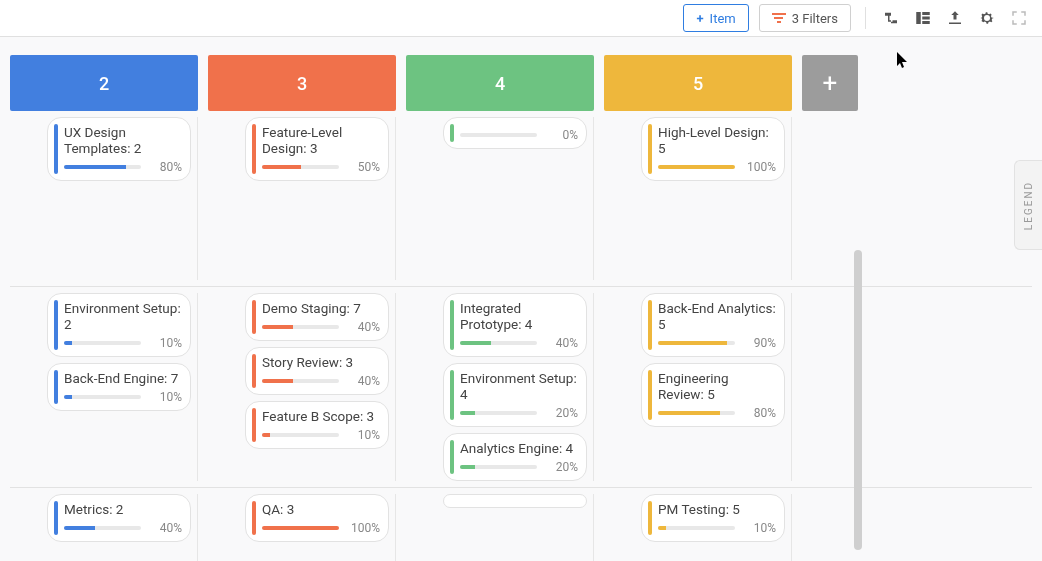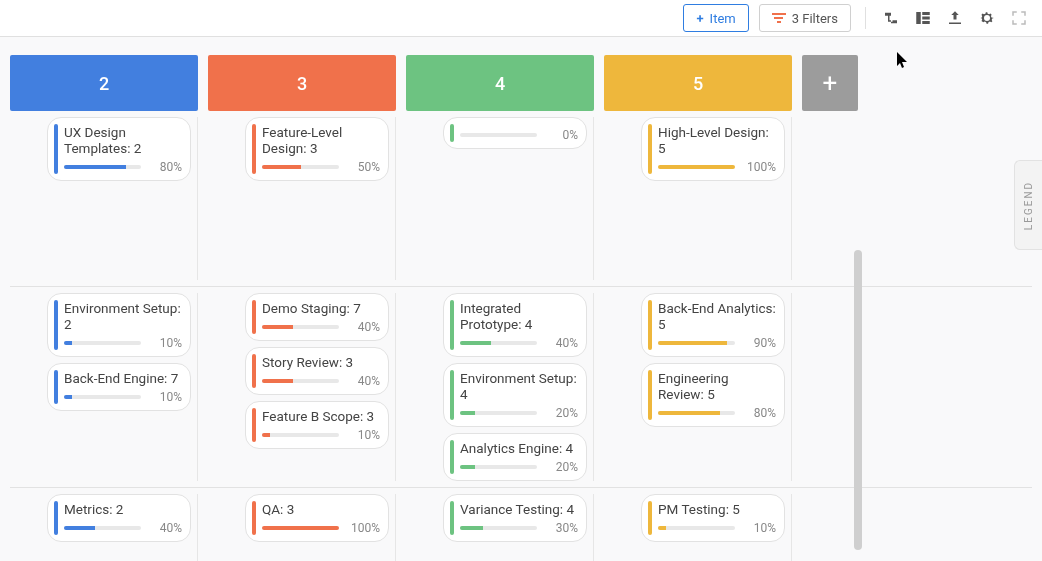--- a/index.html
+++ b/index.html
@@ -469,29 +469,20 @@
                 <div class="fill s-orange" style="width: 100%;"></div>
               </div>
               <div class="pct">100%</div>
             </div>
           </div>
         </div>
       </div>
       <div class="cell">
         <div class="card">
           <div class="stripe s-green"></div>
-          <div class="body">
-            <div class="title">Variance Testing: 4</div>
-            <div class="meta">
-              <div class="progress">
-                <div class="fill s-green" style="width: 30%;"></div>
-              </div>
-              <div class="pct">30%</div>
-            </div>
-          </div>
         </div>
       </div>
       <div class="cell">
         <div class="card">
           <div class="stripe s-yellow"></div>
           <div class="body">
             <div class="title">PM Testing: 5</div>
             <div class="meta">
               <div class="progress">
                 <div class="fill s-yellow" style="width: 10%;"></div>

